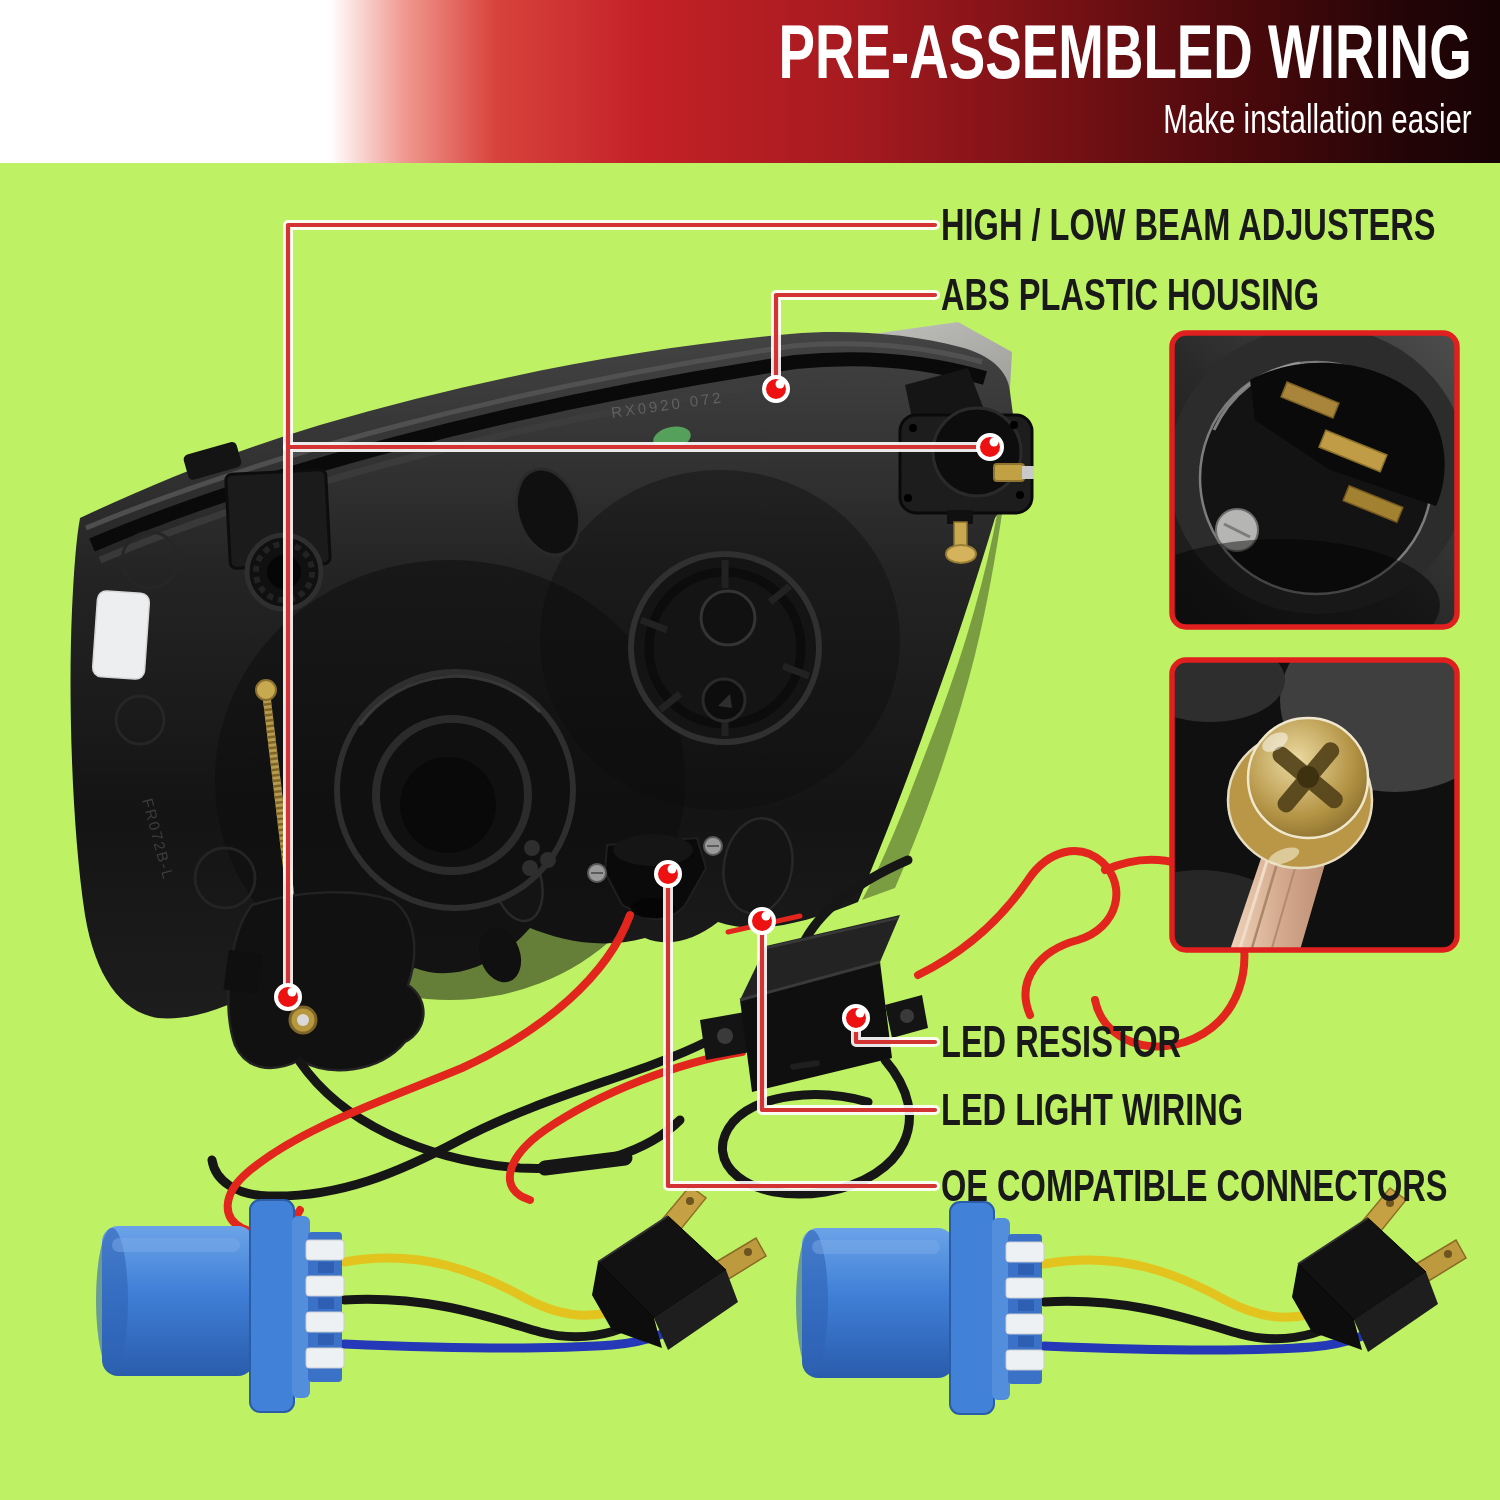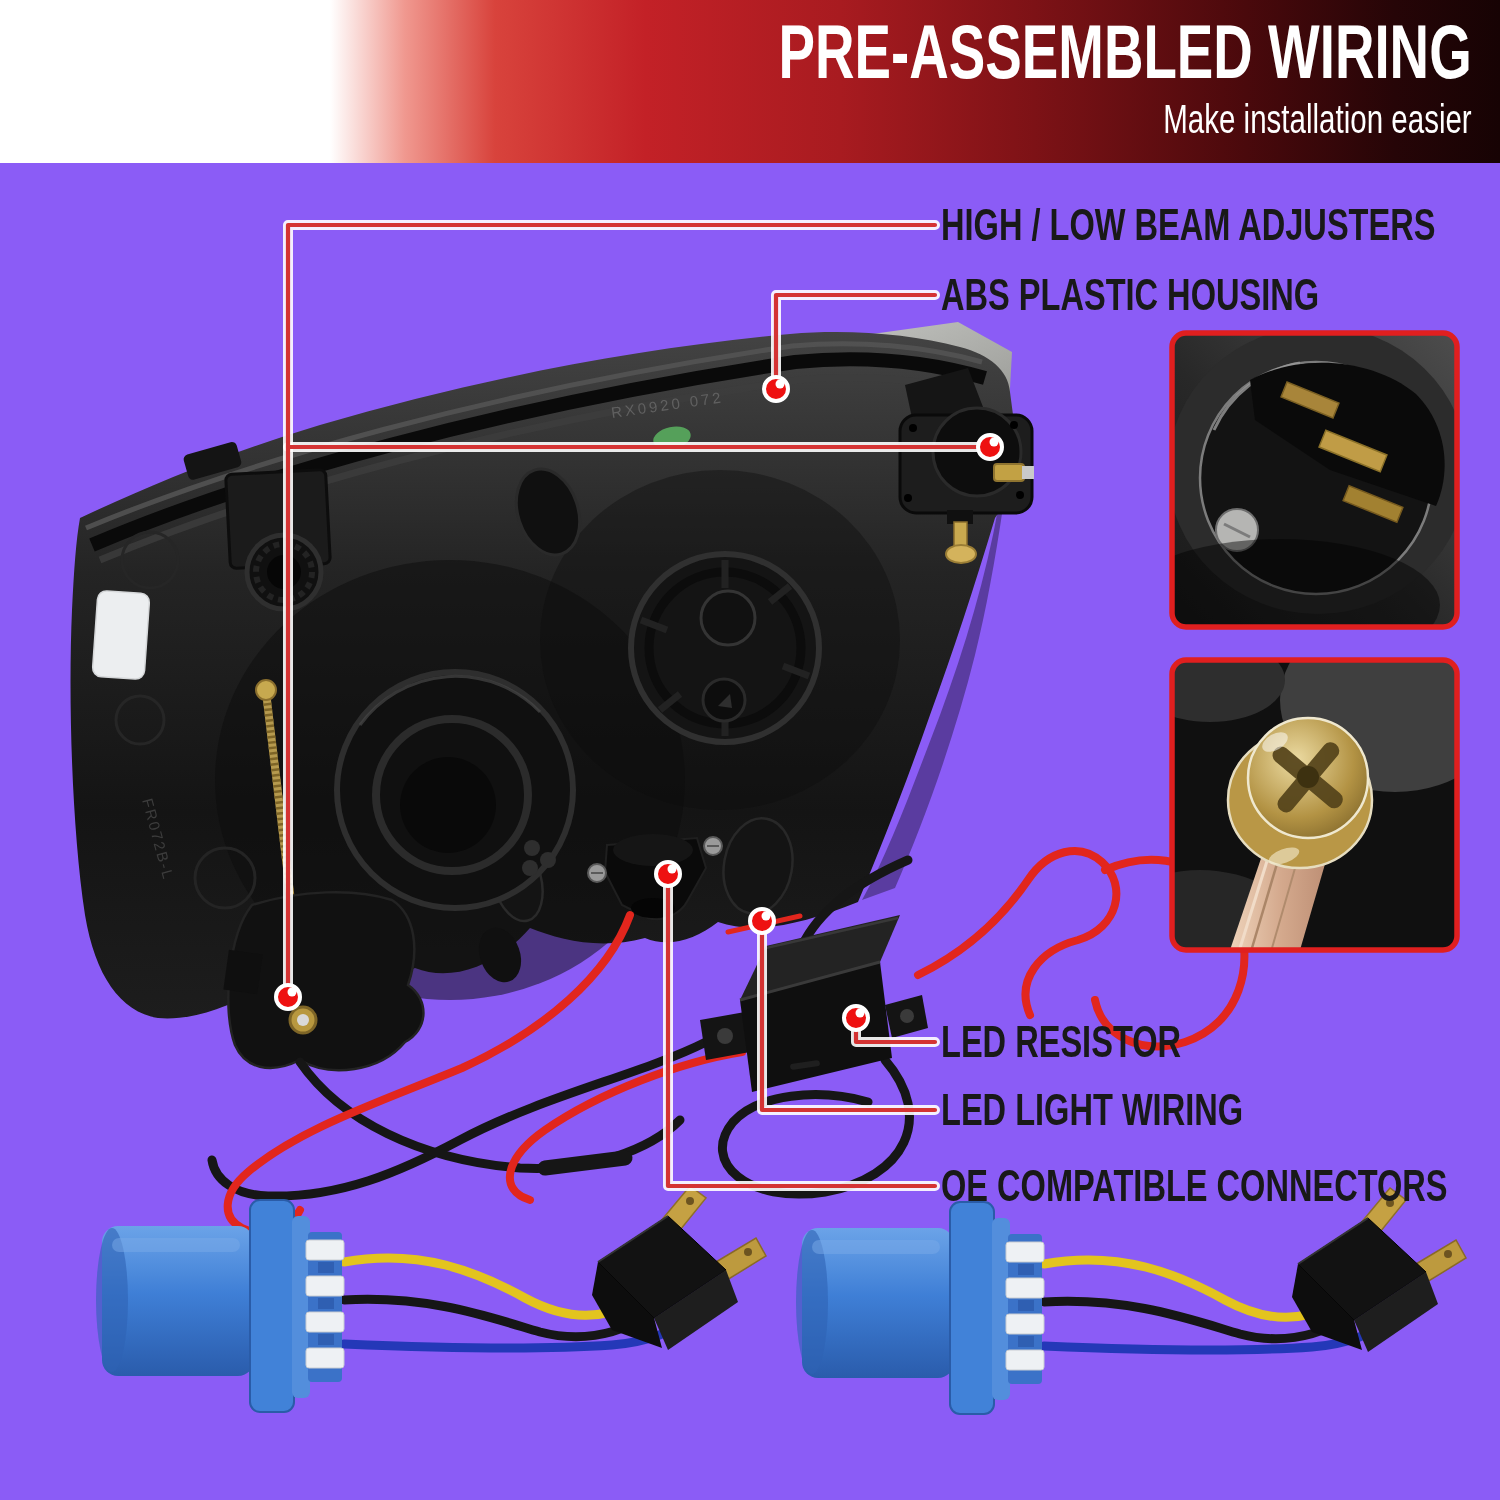--- a/index.html
+++ b/index.html
@@ -1,17 +1,17 @@
 <!DOCTYPE html>
 <html style="--callout-red: #d43333; --dot-red: #ee1111; --label-ink: #191919; --header-text: #ffffff; --header-red: #c32127; --inset-border: #e01f1f; --wire-red: #e2261d; --wire-black: #161616; --wire-yellow: #e3c41e; --wire-blue: #2438b8; --connector-blue: #3f7fd6; --brass: #c5a143;"><head>
 <meta charset="utf-8">
 <style>
   html,body{margin:0;padding:0;background:#ffffff;}
   .canvas{
-    position:relative;width:1500px;height:1500px;overflow:hidden;background:#8b5cf6;
+    position:relative;width:1500px;height:1500px;overflow:hidden;background:#bef264;
     font-family:"Liberation Sans", sans-serif;
   }
   
   .header{
     position:absolute;left:0;top:0;width:1500px;height:163px;
     background:linear-gradient(90deg,#ffffff 0%,#ffffff 22%,#f0988f 27%,#d8433c 33%,
       #c32127 43%,#a81b20 56%,#7d1216 69%,#4a090c 83%,#260507 93%,#170304 100%);
   }
   .header-inner{
     position:absolute;right:28px;top:10px;text-align:right;color:var(--header-text,#fff);

